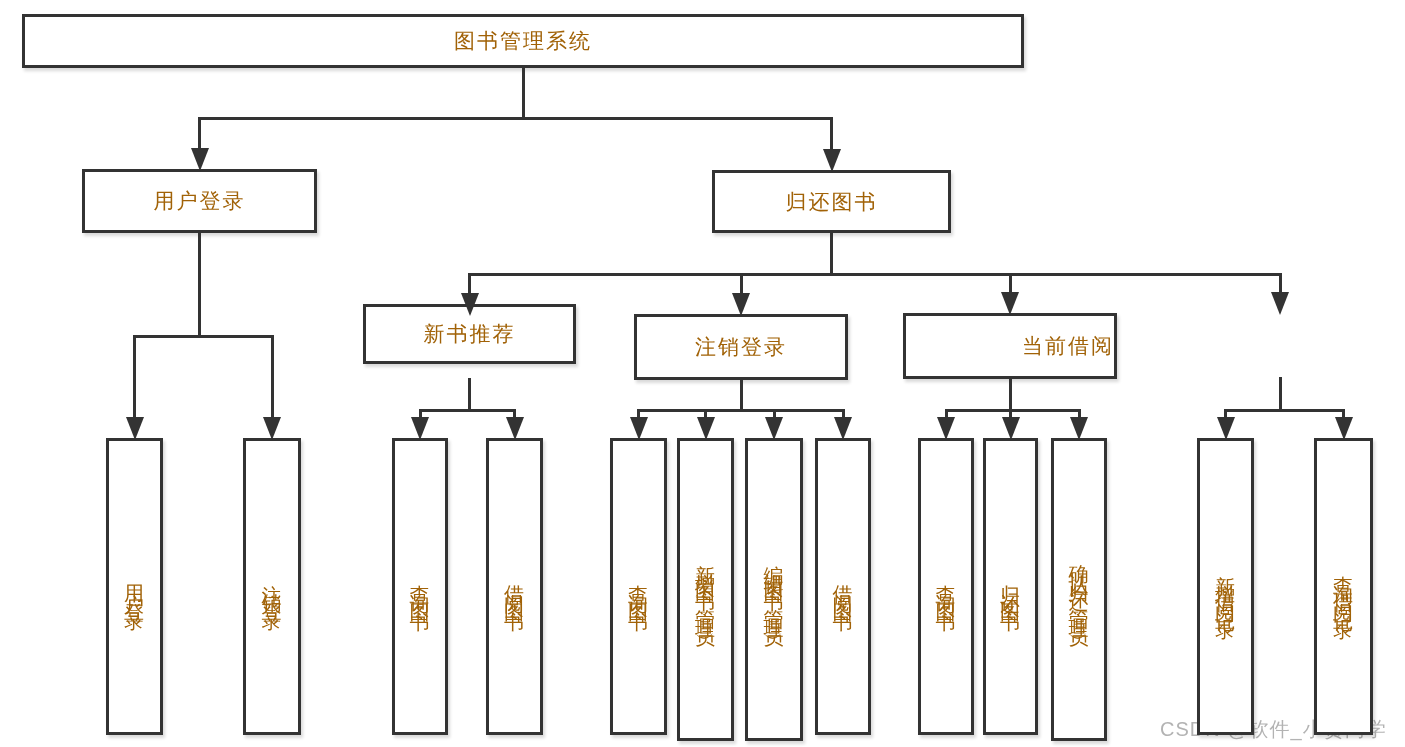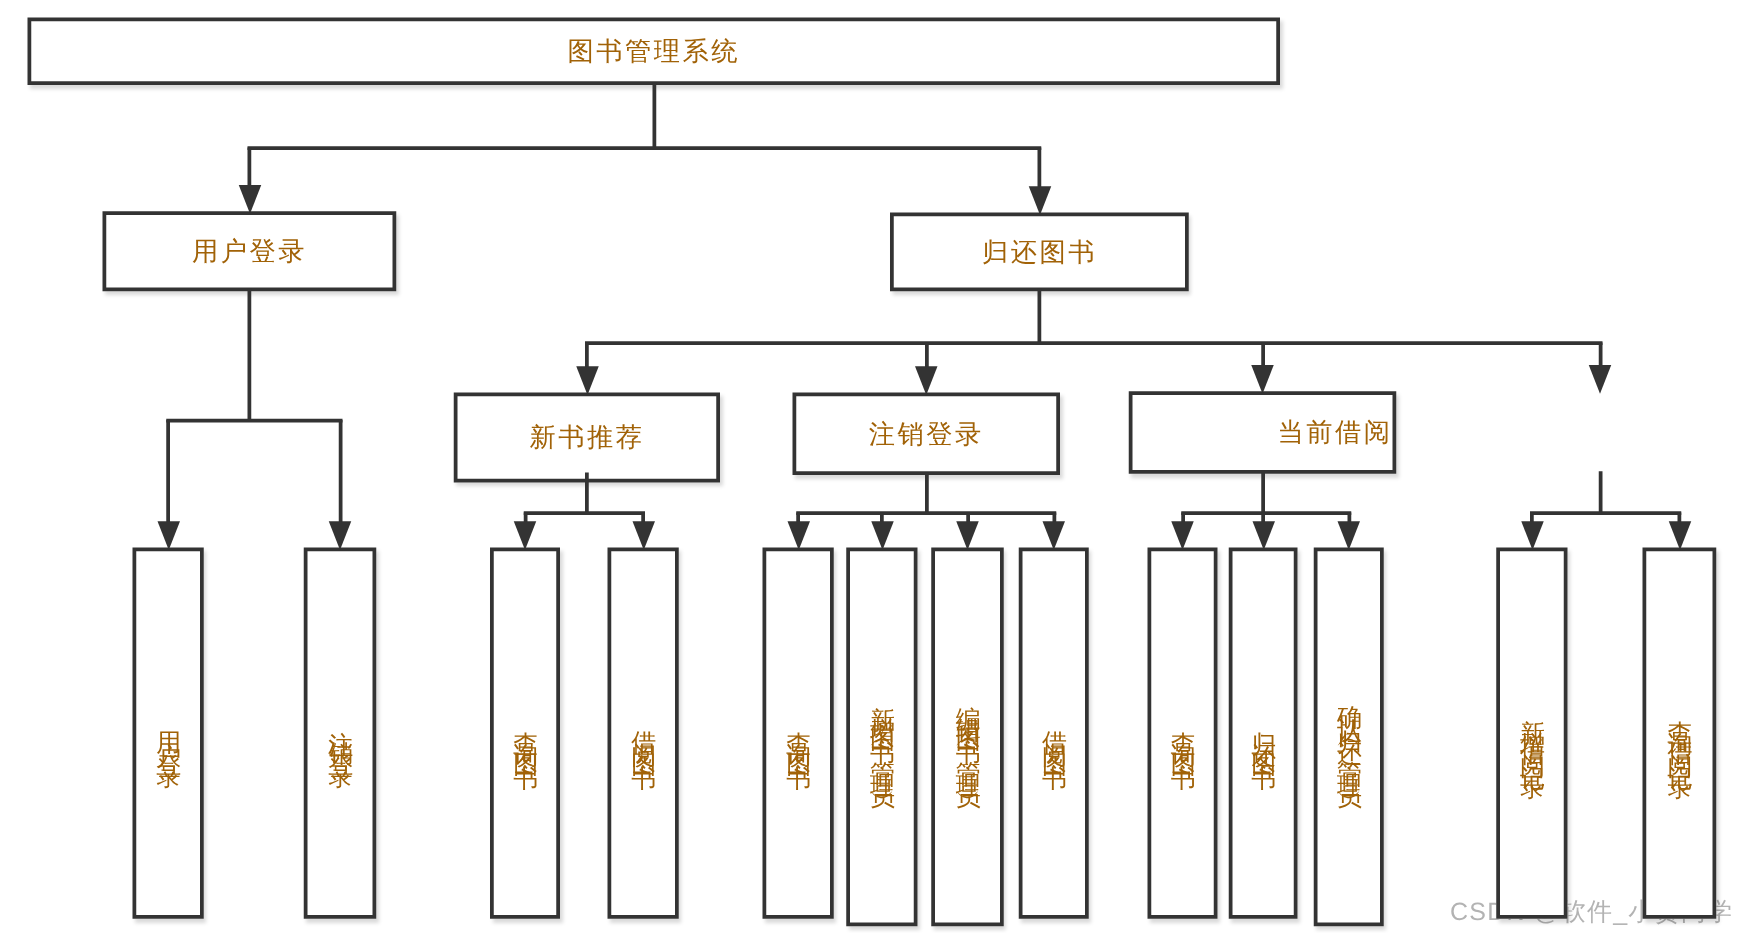--- a/index.html
+++ b/index.html
@@ -68,21 +68,21 @@
   <span class="watermark">CSDN @软件_小贺同学</span>
 <div class="node h" style="left: 22px; top: 14px; width: 1002px; height: 54px;">
       <span class="label">图书管理系统</span>
     </div>
     <div class="node h" style="left: 82px; top: 169px; width: 235px; height: 64px;">
       <span class="label">用户登录</span>
     </div>
     <div class="node h" style="left: 712px; top: 170px; width: 239px; height: 63px;">
       <span class="label">归还图书</span>
     </div>
-    <div class="node h" style="left: 363px; top: 314px; width: 213px; height: 72px;">
+    <div class="node h" style="left: 363px; top: 304px; width: 213px; height: 60px;">
       <span class="label">新书推荐</span>
     </div>
     <div class="node h" style="left: 634px; top: 314px; width: 214px; height: 66px;">
       <span class="label">注销登录</span>
     </div>
     <div class="node h" style="left: 903px; top: 313px; width: 214px; height: 66px; justify-content: flex-end;">
       <span class="label">当前借阅</span>
     </div>
     <div class="node v" style="left: 106px; top: 438px; width: 57px; height: 297px;">
       <span class="label">用户登录</span>

